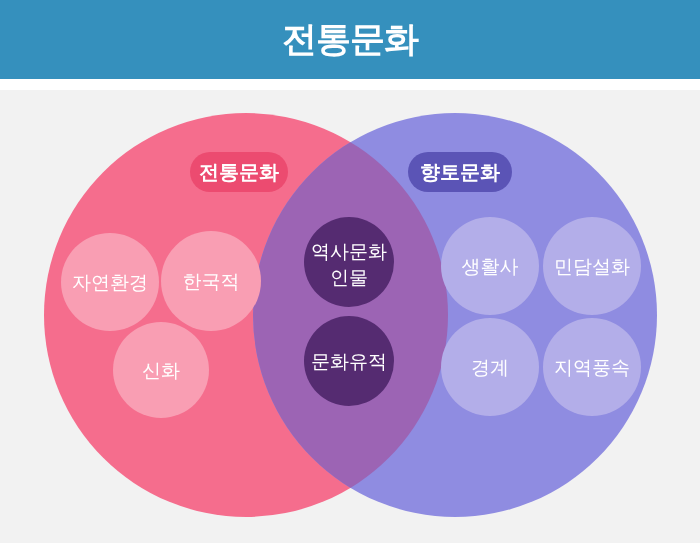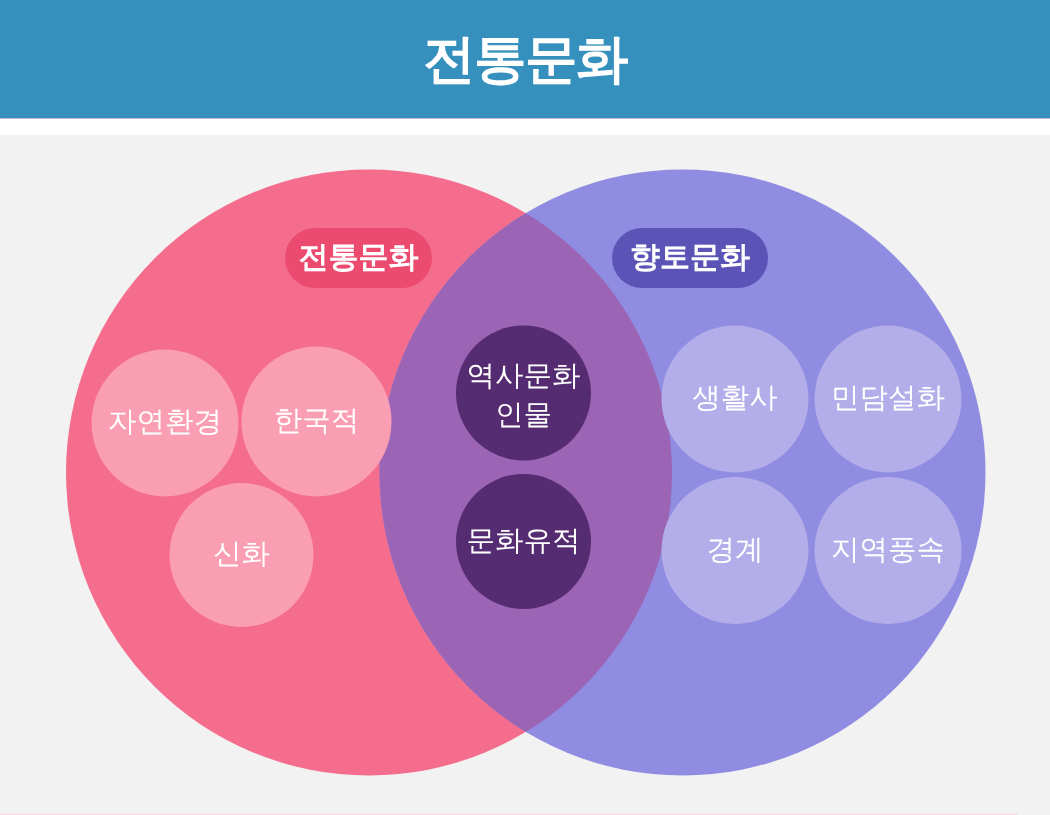--- a/index.html
+++ b/index.html
@@ -5,21 +5,21 @@
   html, body {
     margin: 0;
     padding: 0;
     background: #ffffff;
     font-family: "Liberation Sans", sans-serif;
   }
   .page {
     position: relative;
     width: 700px;
     height: 543px;
-    background: #ec4899;
+    background: #fef9c3;
     overflow: hidden;
   }
   .header {
     width: 700px;
     height: 79px;
     background: #3590bd;
     display: flex;
     align-items: center;
     justify-content: center;
   }

